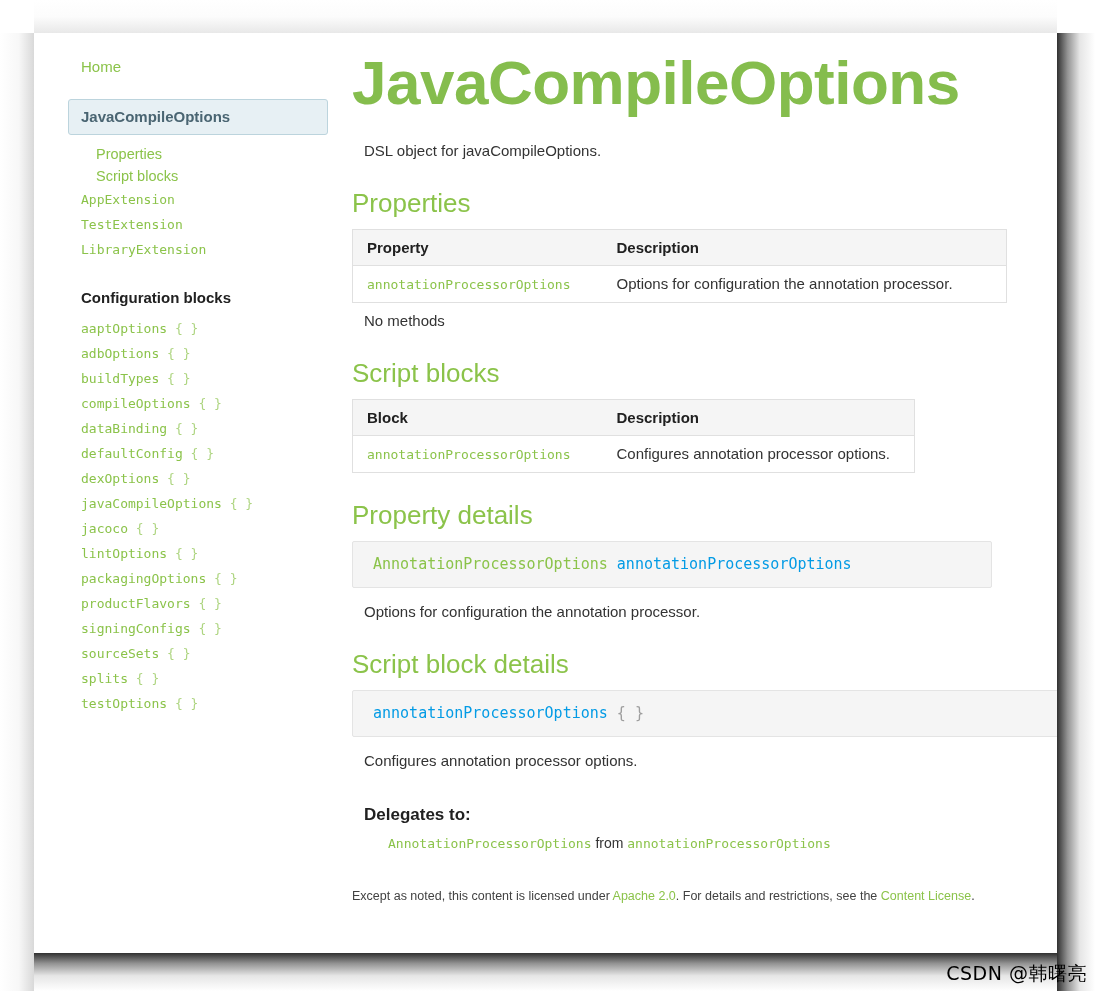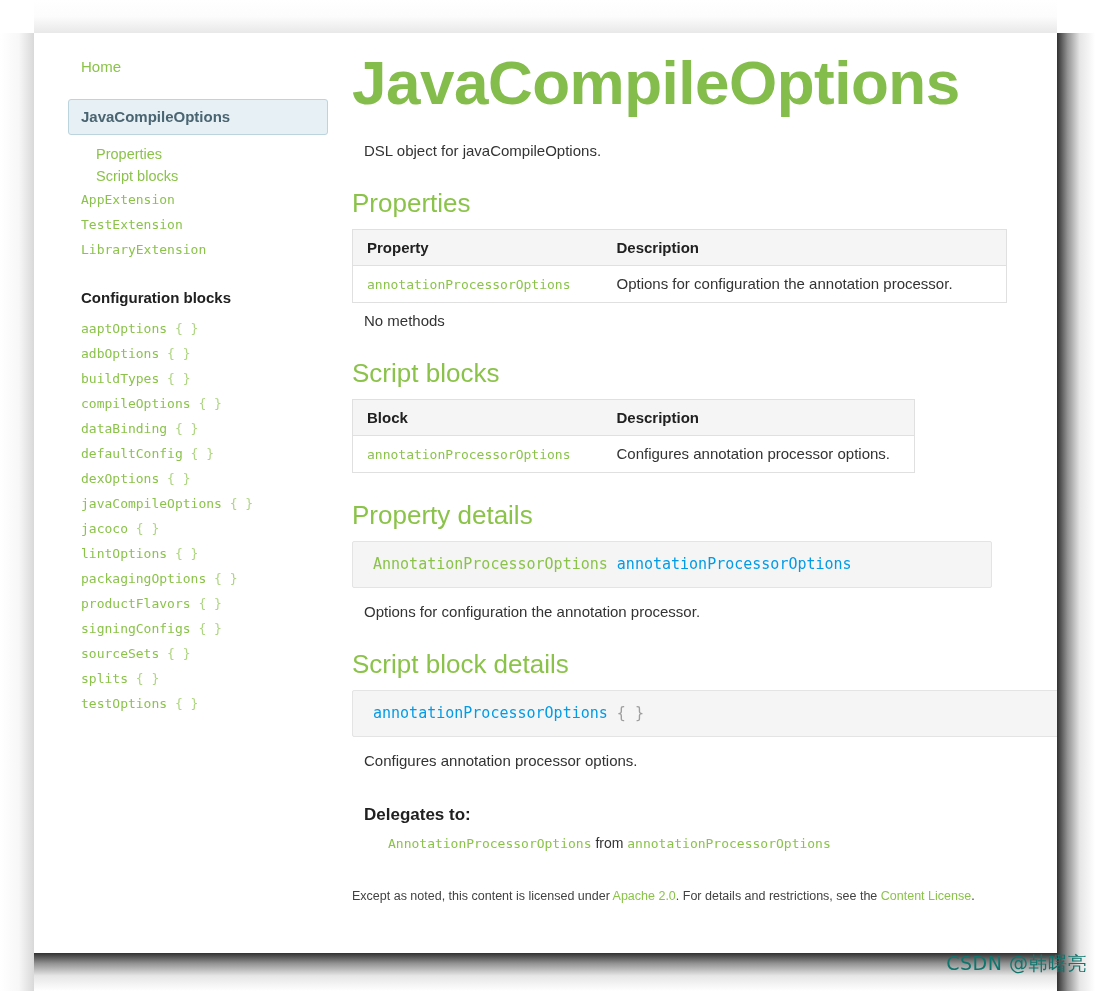--- a/index.html
+++ b/index.html
@@ -252,22 +252,22 @@
   .footer-note a {
     color: #8bc34a;
     text-decoration: none;
     cursor: pointer;
   }
 
   
   #watermark {
     position: absolute;
     right: 8px;
-    bottom: 17px;
-    color: #0f766e;
+    bottom: 7px;
+    color: #000000;
     font-size: 19px;
     line-height: 22px;
     font-family: "DejaVu Sans", sans-serif;
     letter-spacing: 0.5px;
     white-space: nowrap;
     pointer-events: none;
   }
 </style>
 </head>
 <body>

